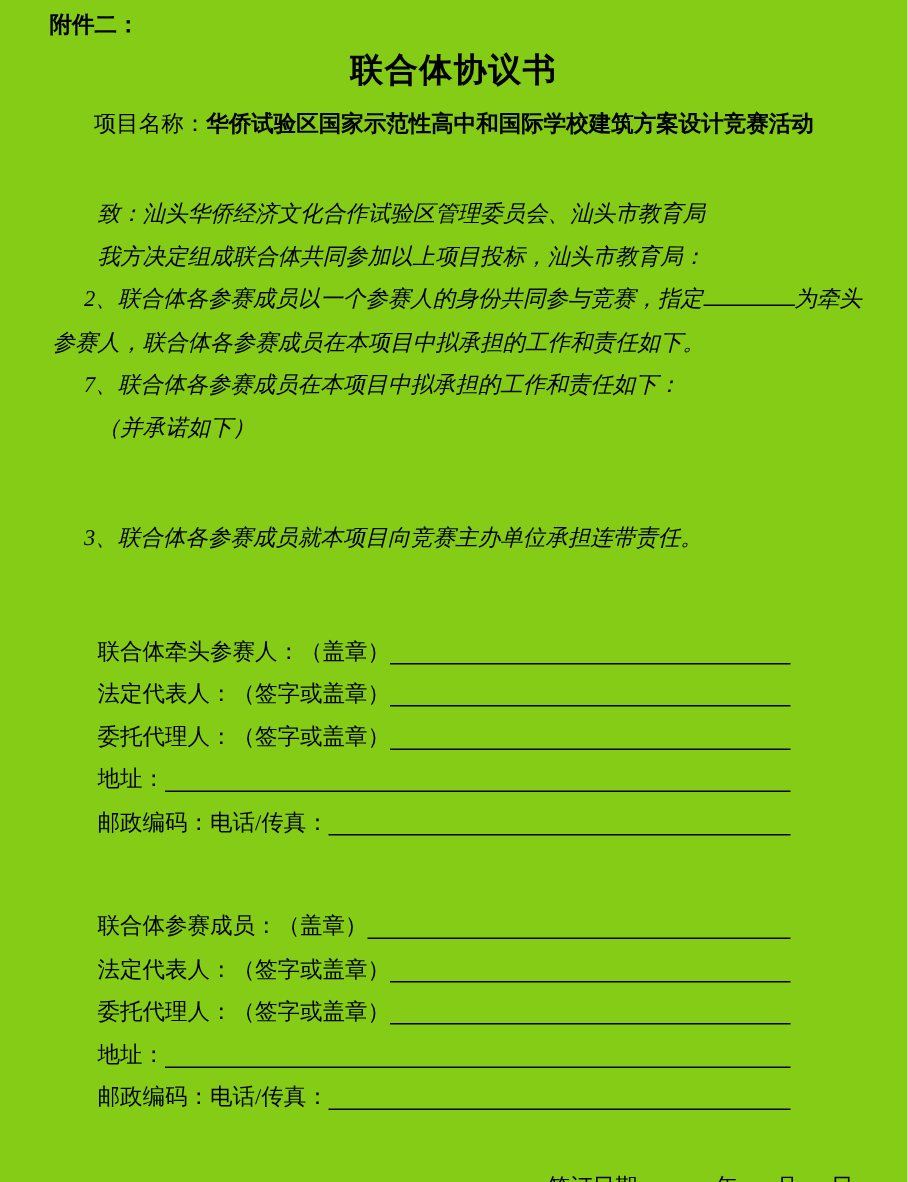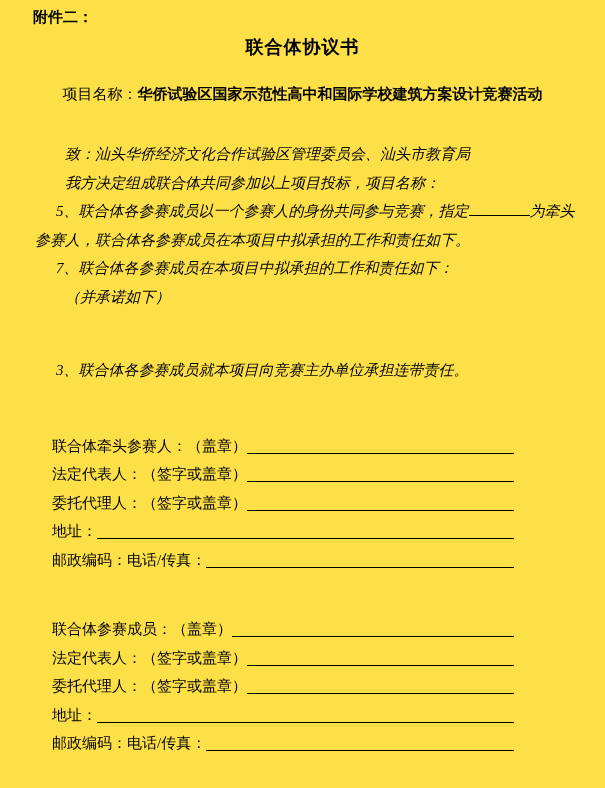--- a/index.html
+++ b/index.html
@@ -4,42 +4,42 @@
 <style>
   html, body {
     margin: 0;
     padding: 0;
     background: #ffffff;
   }
   .doc {
     position: relative;
     width: 605px;
     height: 788px;
-    background: #fde047;
+    background: #84cc16;
     color: #000000;
     font-family: "Liberation Serif", "DejaVu Serif", serif;
     font-size: 15px;
     overflow: hidden;
   }
   .attachment {
     padding-top: 9px;
     margin-left: 33px;
     font-weight: bold;
     line-height: 16px;
   }
   .title {
     margin-top: 13px;
     text-align: center;
-    font-size: 18px;
+    font-size: 22px;
     font-weight: bold;
     line-height: 18px;
     letter-spacing: 1px;
   }
   .project-line {
-    margin-top: 28px;
+    margin-top: 17px;
     text-align: center;
     line-height: 20px;
   }
   .project-line .value {
     font-weight: bold;
   }
   .bodytext {
     margin-top: 36px;
     margin-left: 35px;
     width: 566px;
@@ -51,21 +51,21 @@
   }
   .indent-2 { padding-left: 30px; }
   .indent-num { padding-left: 21px; }
   .inline-blank {
     display: inline-block;
     width: 61px;
     height: 13px;
     border-bottom: 1px solid #000000;
   }
   .item3 { margin-top: 45px; }
-  .sig-block { margin-left: 52px; width: 462px; }
+  .sig-block { margin-left: 65px; width: 462px; }
   .block1 { margin-top: 51px; }
   .block2 { margin-top: 41px; }
   .sig-row {
     display: flex;
     height: 28.5px;
   }
   .sig-row .label {
     line-height: 21px;
     white-space: pre;
   }
@@ -93,23 +93,23 @@
   <div class="attachment">附件二：</div>
 
   <div class="title">联合体协议书</div>
 
   <div class="project-line">
     <span class="label">项目名称：</span><span class="value">华侨试验区国家示范性高中和国际学校建筑方案设计竞赛活动</span>
   </div>
 
   <div class="bodytext">
     <div class="line indent-2">致：汕头华侨经济文化合作试验区管理委员会、汕头市教育局</div>
-    <div class="line indent-2">我方决定组成联合体共同参加以上项目投标，项目名称：</div>
+    <div class="line indent-2">我方决定组成联合体共同参加以上项目投标，汕头市教育局：</div>
     <div class="line indent-num">
-      <span>5、联合体各参赛成员以一个参赛人的身份共同参与竞赛，指定</span><span class="inline-blank"></span><span>为牵头</span>
+      <span>2、联合体各参赛成员以一个参赛人的身份共同参与竞赛，指定</span><span class="inline-blank"></span><span>为牵头</span>
     </div>
     <div class="line">参赛人，联合体各参赛成员在本项目中拟承担的工作和责任如下。</div>
     <div class="line indent-num">7、联合体各参赛成员在本项目中拟承担的工作和责任如下：</div>
     <div class="line indent-2">（并承诺如下）</div>
     <div class="line indent-num item3">3、联合体各参赛成员就本项目向竞赛主办单位承担连带责任。</div>
   </div>
 
   <div class="sig-block block1">
     <div class="sig-row">
       <span class="label">联合体牵头参赛人：（盖章）</span>

